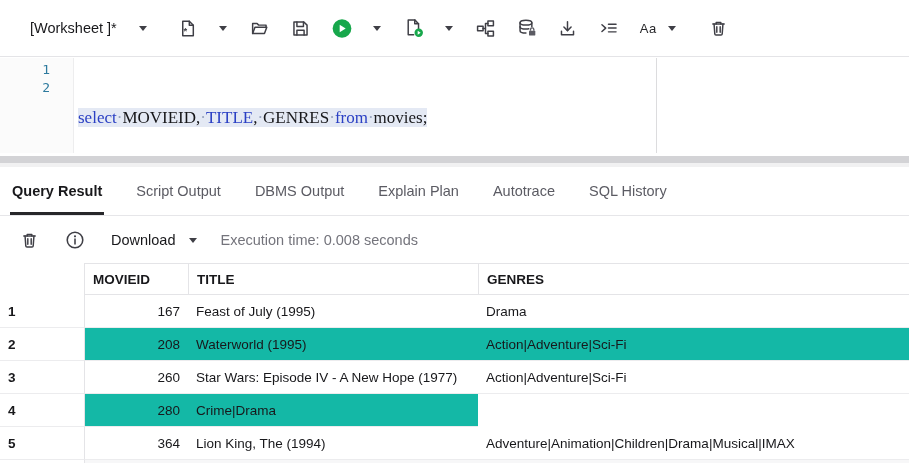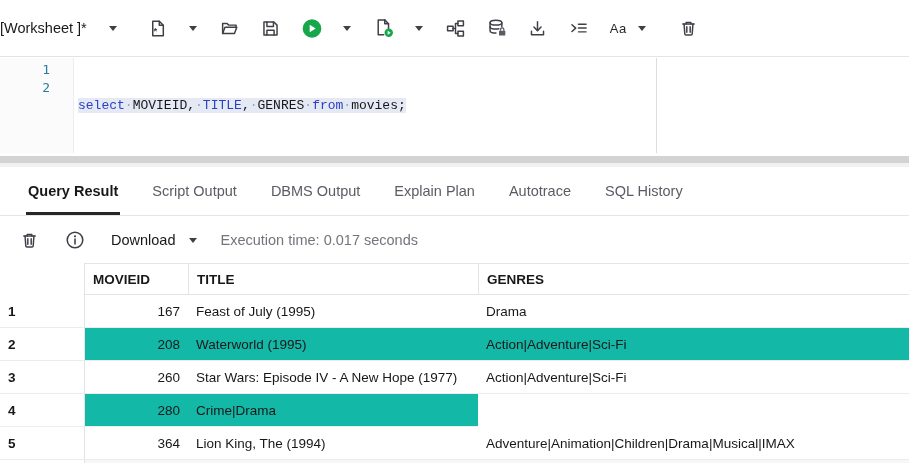--- a/index.html
+++ b/index.html
@@ -5,21 +5,21 @@
   * { margin:0; padding:0; box-sizing:border-box; }
   html,body { background:#fff; }
   .app {
     position:relative; width:909px; height:463px; overflow:hidden;
     background:#fff; font-family:"Liberation Sans", sans-serif; color:#18181b;
   }
   
   .toolbar {
     position:absolute; top:0; left:0; right:0; height:57px;
     display:flex; align-items:center; gap:21px;
-    border-bottom:1px solid #e4e4e7; background:#fff;
+    padding-left:30px; border-bottom:1px solid #e4e4e7; background:#fff;
   }
   .ws-menu { display:flex; align-items:center; gap:22px; margin-right:10px; cursor:pointer; }
   .ws-label { font-size:14.5px; color:#18181b; white-space:nowrap; }
   .caret {
     width:0; height:0; border-left:4.5px solid transparent; border-right:4.5px solid transparent;
     border-top:5.5px solid #3f3f46; display:inline-block;
   }
   .caret-btn { display:flex; align-items:center; width:10px; cursor:pointer; }
   .icon-btn { display:flex; align-items:center; justify-content:center; width:20px; height:24px; cursor:pointer; }
   .icon-btn svg { display:block; }
@@ -29,38 +29,38 @@
   
   .editor { position:absolute; top:58px; left:0; right:0; height:95px; background:#fff; }
   .gutter {
     position:absolute; left:0; top:0; bottom:0; width:74px;
     background:#fbfbfb; border-right:1px solid #ededee;
     font-family:"DejaVu Sans Mono", monospace; font-size:13px; line-height:18px;
     color:#2d7a9e; text-align:right; padding:3px 23px 0 0;
   }
   .code {
     position:absolute; left:78px; top:0; right:0; bottom:0;
-    font-family:Liberation Mono, monospace; font-size:13px; line-height:18px;
-    padding-top:3px; white-space:pre;
+    font-family:Liberation Serif, serif; font-size:17px; line-height:18px;
+    padding-top:15px; white-space:pre;
   }
   .code-line { height:18px; }
   .sel { background:#e4e9f4; }
   .tok-kw { color:#2b40c4; }
   .tok-plain { color:#17171a; }
   .tok-ws { color:#97a3bd; }
   .editor-vdivider { position:absolute; left:656px; top:0; bottom:0; width:1px; background:#dcdcde; }
   
   .splitter {
     position:absolute; top:153px; left:0; right:0; height:14px; cursor:row-resize;
     background:linear-gradient(#ffffff 0 3px, #d3d3d6 3px 10px, #f1f1f2 10px 14px);
   }
   
   .tabbar {
     position:absolute; top:167px; left:0; right:0; height:49px;
-    display:flex; align-items:stretch; gap:30px; padding-left:26px;
+    display:flex; align-items:stretch; gap:30px; padding-left:10px;
     border-bottom:1px solid #e6e6e9; background:#fff;
   }
   .tab {
     position:relative; display:flex; align-items:center; font-size:14.5px;
     color:#5b5b63; cursor:pointer; padding:0 2px; white-space:nowrap;
   }
   .tab.active { color:#18181b; font-weight:bold; }
   .tab.active::after {
     content:""; position:absolute; left:0; right:0; bottom:0; height:3px; background:#27272a;
   }
@@ -238,21 +238,21 @@
       <svg width="20" height="20" viewBox="0 0 18 18">
         <circle class="ico" cx="9" cy="9" r="7"></circle>
         <circle cx="9" cy="5.7" r="0.95" fill="#3f3f46" stroke="none"></circle>
         <path class="ico" d="M9 8.2 v4.4"></path>
       </svg>
     </div>
     <div class="download-btn">
       <span class="download-label">Download</span>
       <span class="caret"></span>
     </div>
-    <span class="exec-text">Execution time: 0.017 seconds</span>
+    <span class="exec-text">Execution time: 0.008 seconds</span>
   </div>
 
   <div class="grid">
     <div class="grow ghead">
       <div class="cell corner"></div>
       <div class="cell c-movieid" style="justify-content:flex-start;">MOVIEID</div>
       <div class="cell c-title">TITLE</div>
       <div class="cell c-genres">GENRES</div>
     </div>
     <div>

